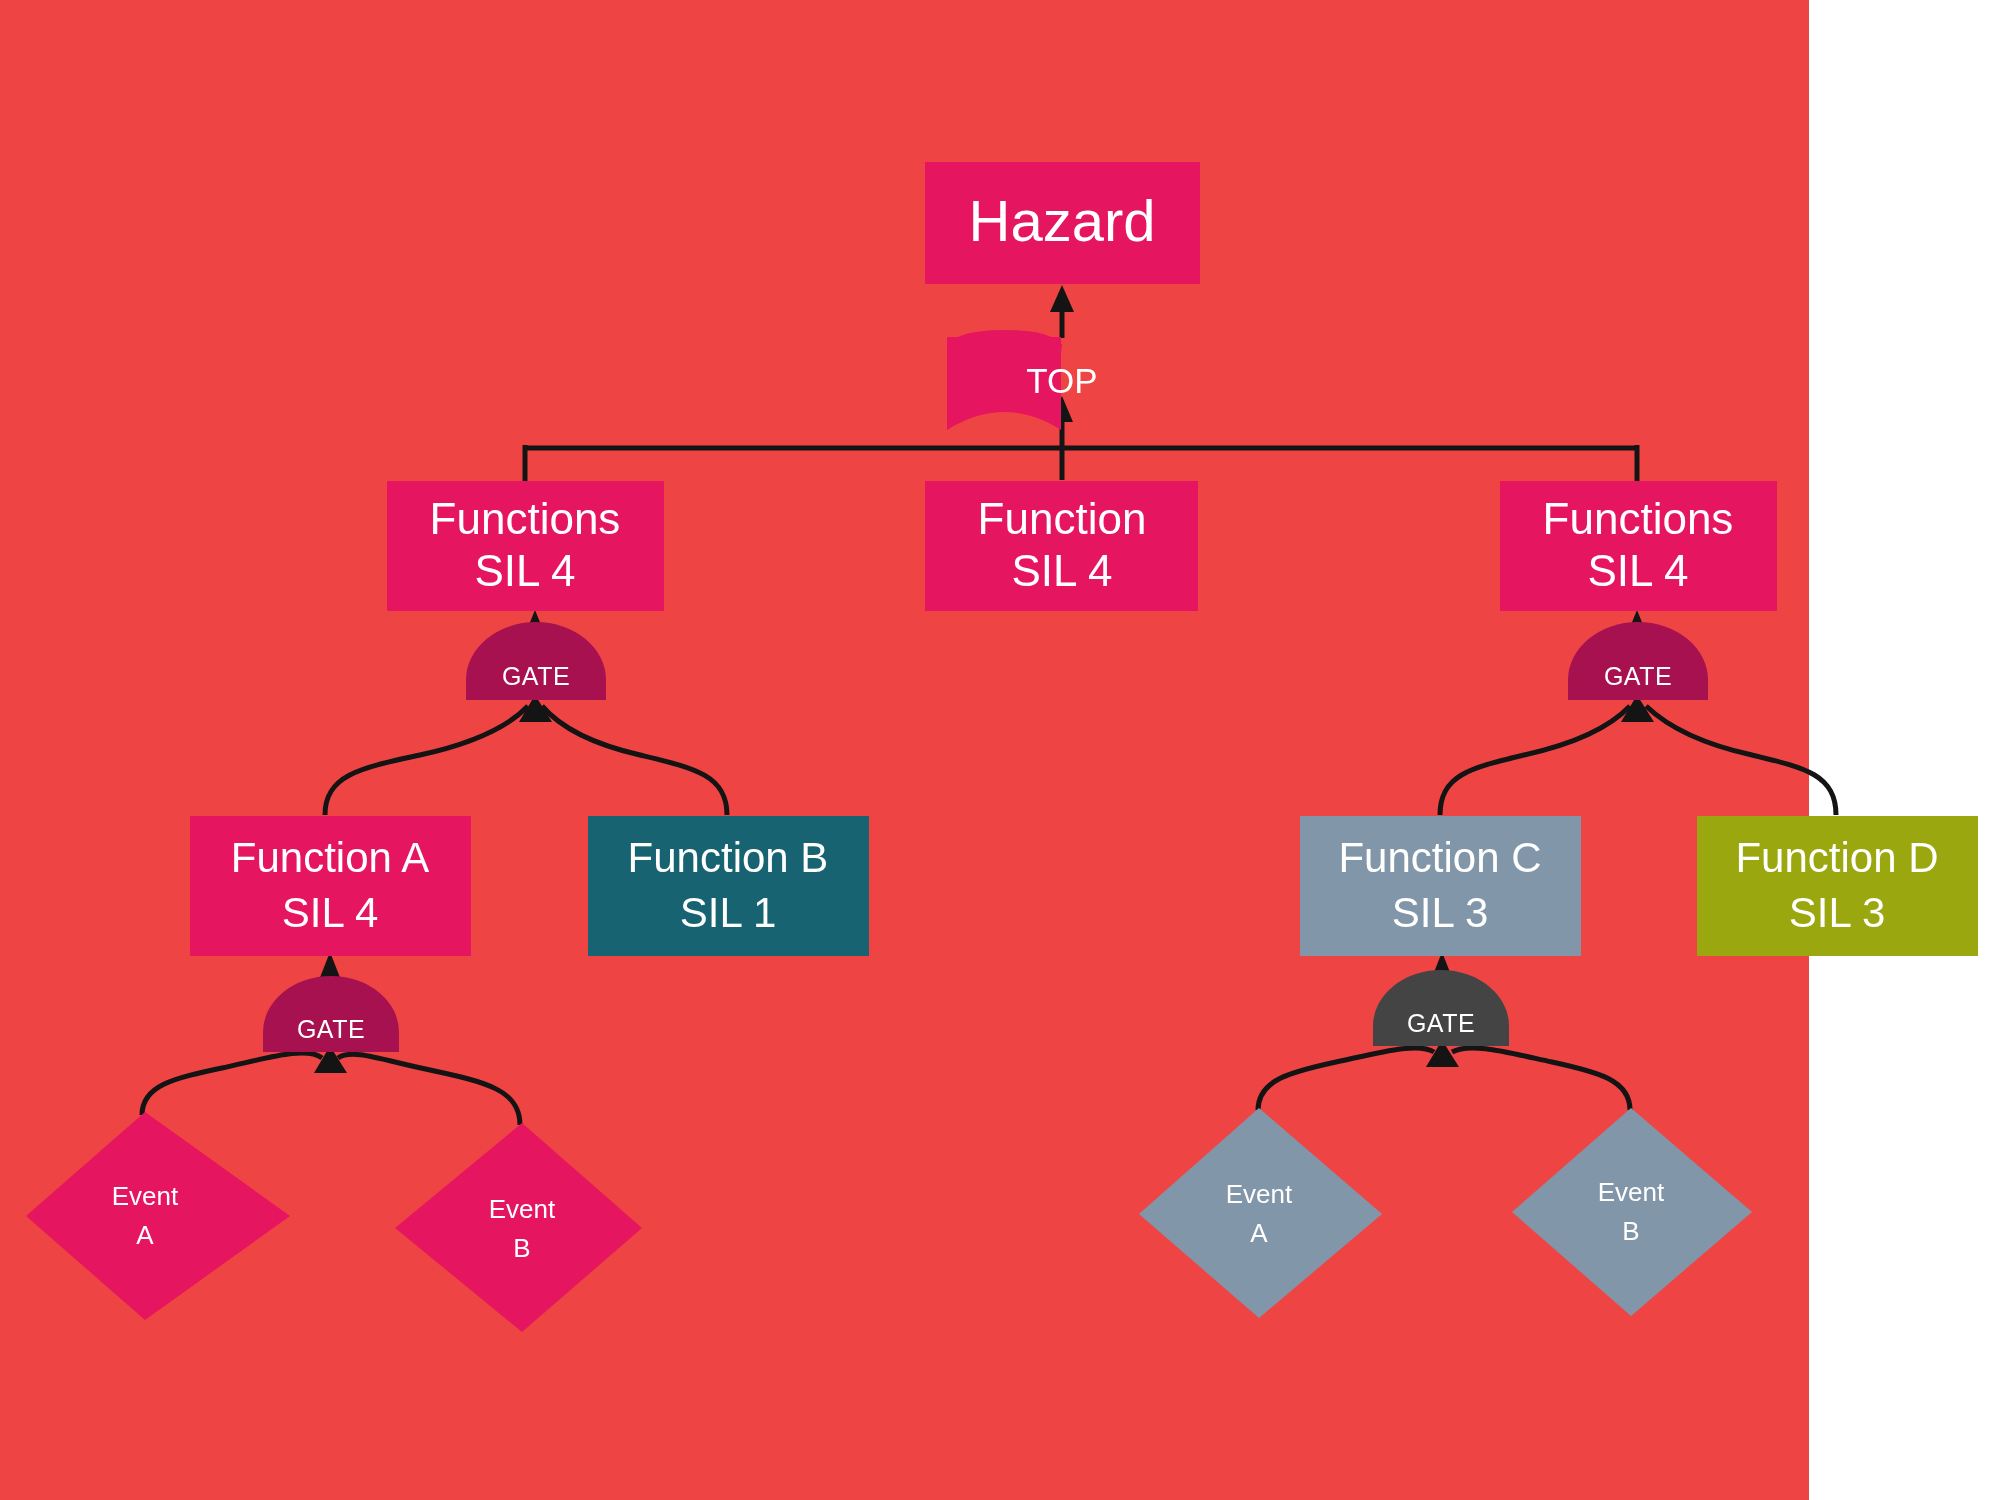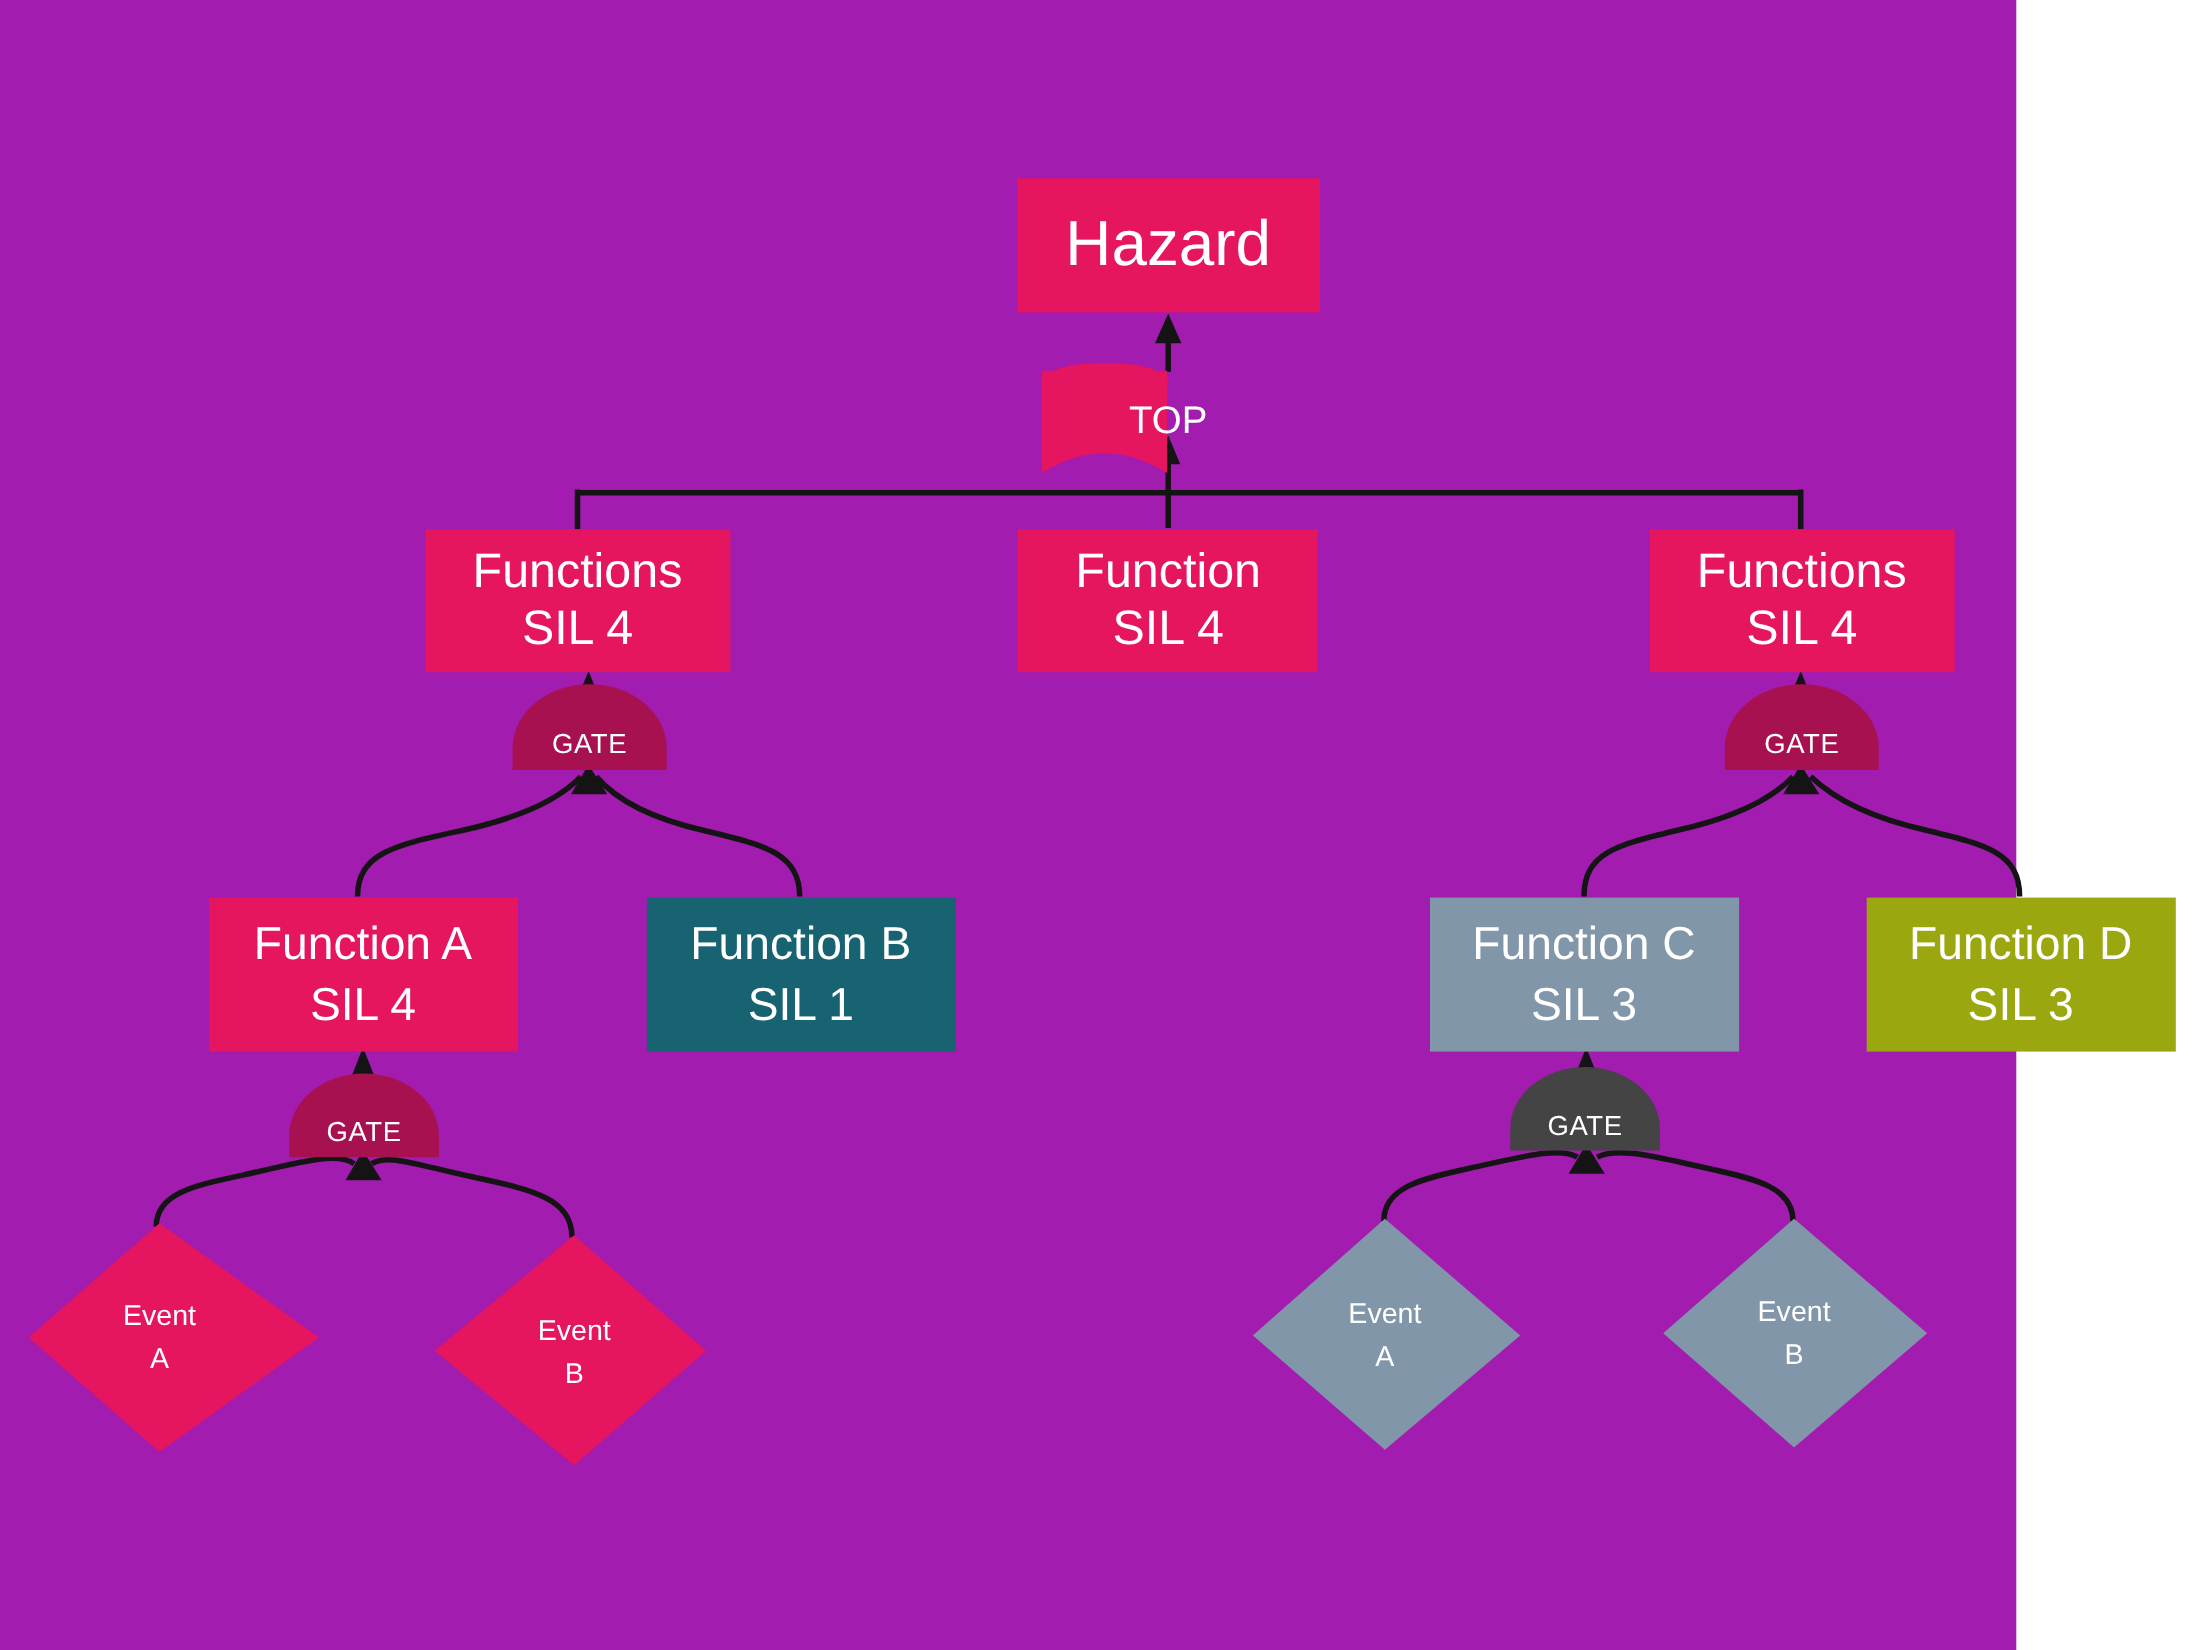--- a/index.html
+++ b/index.html
@@ -12,22 +12,21 @@
     width: 2000px;
     height: 1500px;
     font-family: "Liberation Sans", sans-serif;
     overflow: hidden;
     position: relative;
   }
   #stage {
     position: relative;
     width: 1809px;
     height: 1500px;
-    background: #a21caf;
-    padding-left: 24px;
+    background: #ef4444;
   }
   svg#tree {
     position: absolute;
     left: 0;
     top: 0;
     width: 2000px;
     height: 1500px;
     display: block;
   }
   .node-label {

